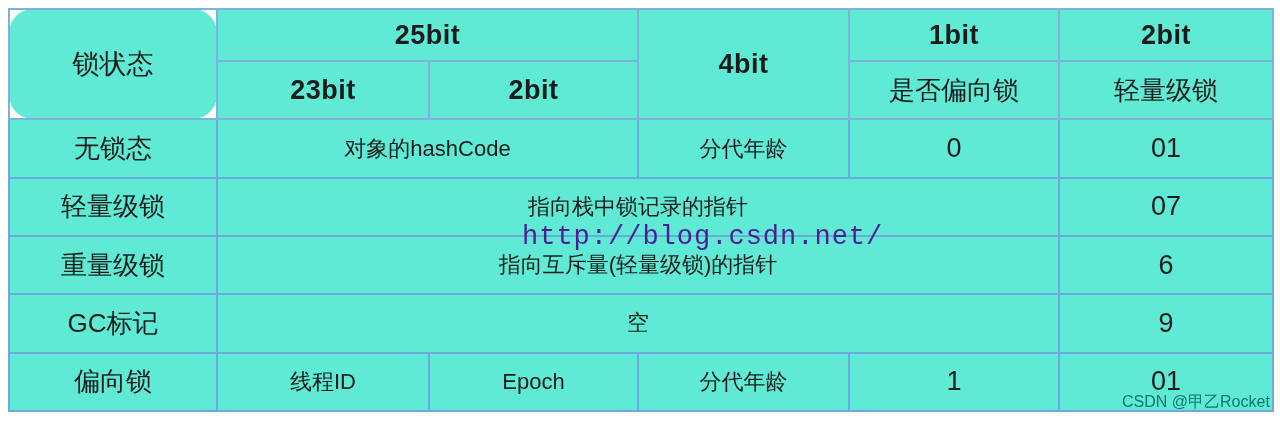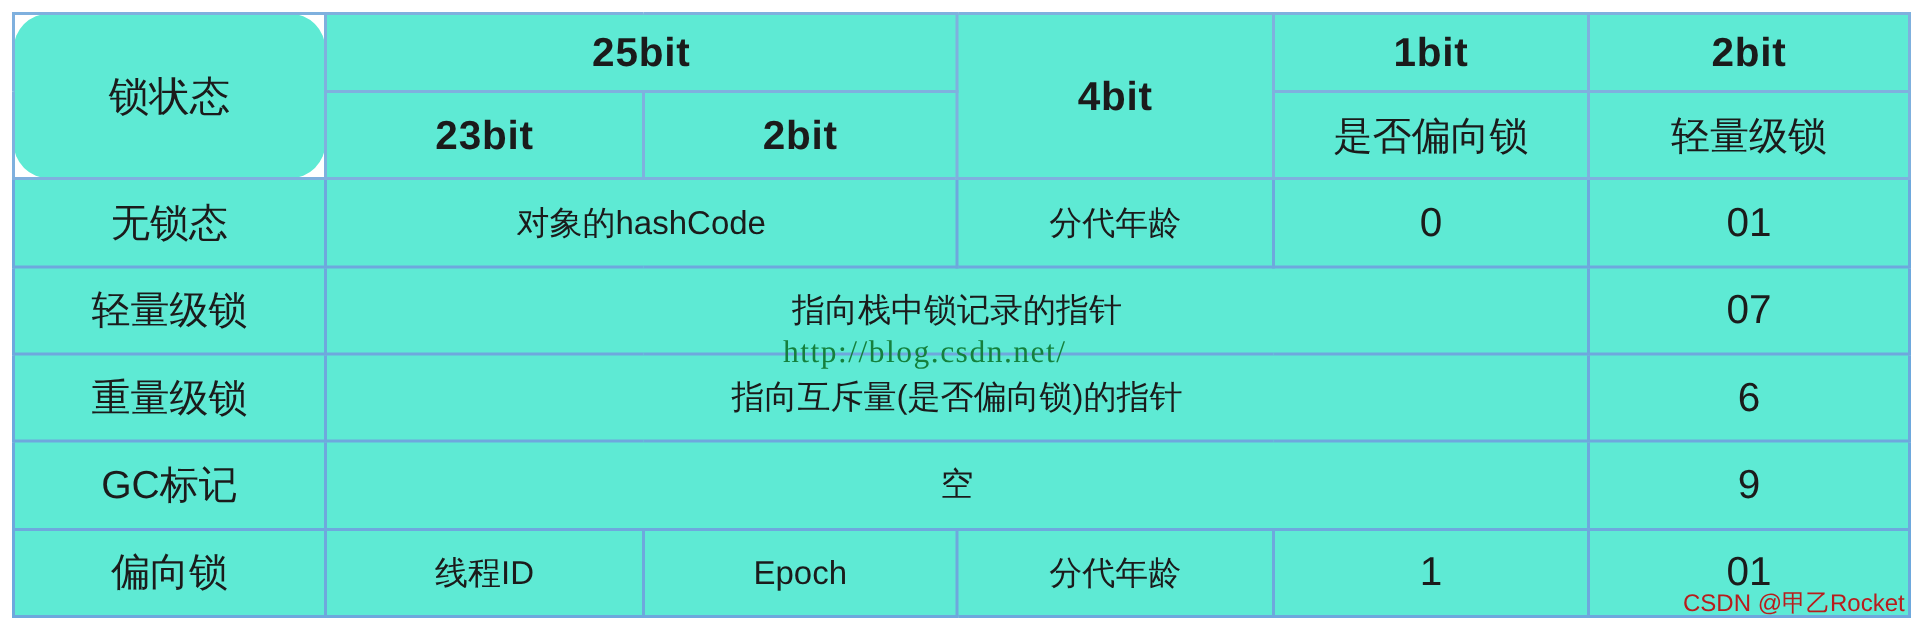--- a/index.html
+++ b/index.html
@@ -72,34 +72,34 @@
   }
   .cell-num {
     font-size: 27px;
   }
 
   
   .watermark-url {
     position: absolute;
     left: 522px;
     top: 222px;
-    font-size: 21px;
-    color: #15803d;
-    font-family: Liberation Serif, serif;
+    font-size: 27px;
+    color: #4c1d95;
+    font-family: Liberation Mono, monospace;
     letter-spacing: 1px;
     white-space: nowrap;
     pointer-events: none;
     user-select: none;
   }
   .watermark-csdn {
     position: absolute;
     left: 1122px;
     top: 392px;
     font-size: 16px;
-    color: #b91c1c;
+    color: #0f766e;
     font-family: "Liberation Sans", "DejaVu Sans", sans-serif;
     white-space: nowrap;
     pointer-events: none;
     user-select: none;
   }
 </style>
 </head>
 <body>
 
 <div id="page-root">
@@ -176,21 +176,21 @@
         <td class="cell cell-num">
           <span>07</span>
         </td>
       </tr>
 
       <tr>
         <td class="cell cell-state">
           <span>重量级锁</span>
         </td>
         <td class="cell" colspan="4">
-          <span>指向互斥量(是否偏向锁)的指针</span>
+          <span>指向互斥量(轻量级锁)的指针</span>
         </td>
         <td class="cell cell-num">
           <span>6</span>
         </td>
       </tr>
 
       <tr>
         <td class="cell cell-state">
           <span>GC标记</span>
         </td>

